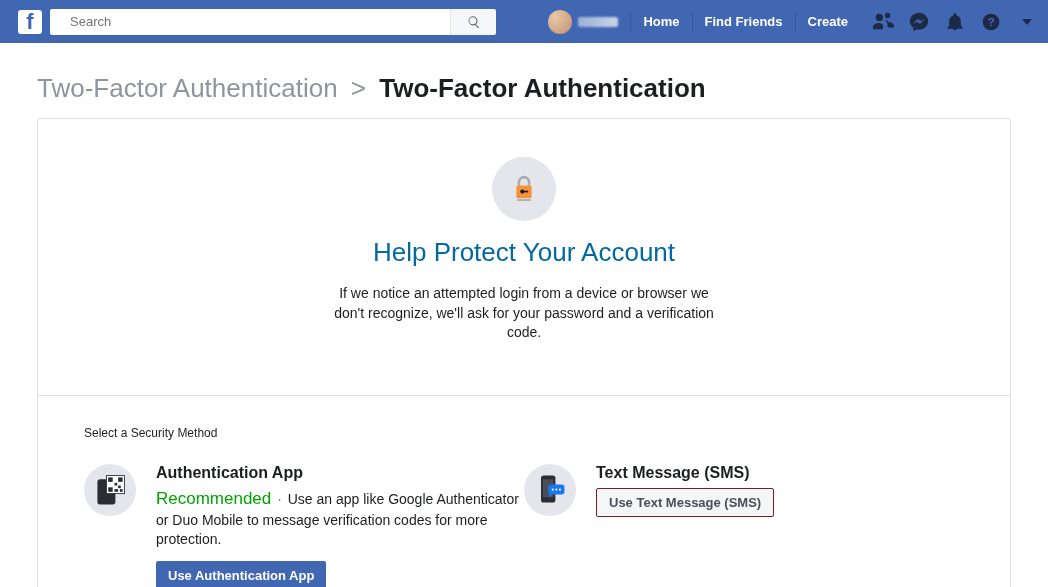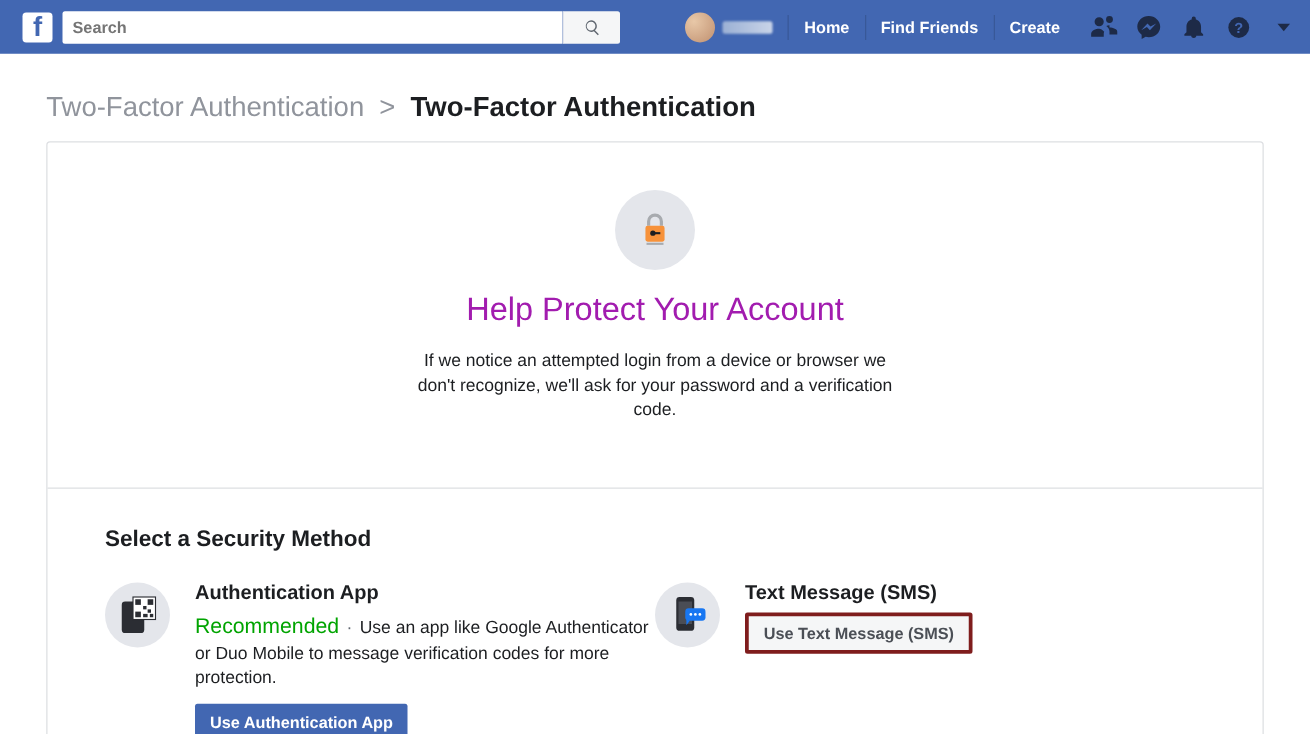--- a/index.html
+++ b/index.html
@@ -2,59 +2,59 @@
 <html><head>
 <meta charset="utf-8">
 <style>
   * { box-sizing: border-box; margin: 0; padding: 0; }
   body { font-family: Helvetica, Arial, sans-serif; background: #fff; color: #1c1e21; width: 1048px; }
   
   
   .navbar { background: #4267b2; height: 43px; display: flex; align-items: center; padding: 0 8px 0 18px; }
   .fb-logo { width: 24px; height: 24px; background: #fff; border-radius: 3px; display: flex; align-items: flex-end; justify-content: center; color: #4267b2; font-weight: bold; font-size: 22px; line-height: 24px; margin-right: 8px; }
   .search-wrap { display: flex; align-items: stretch; height: 26px; }
-  .search-input { width: 400px; border: none; background: #fff; padding: 0 8px; font-size: 13px; border-radius: 2px 0 0 2px; outline: none; font-weight: bold; }
+  .search-input { width: 400px; border: none; background: #fff; padding: 0 20px; font-size: 13px; border-radius: 2px 0 0 2px; outline: none; }
   .search-btn { width: 46px; background: #f5f6f7; border: none; border-left: 1px solid #e4e6eb; border-radius: 0 2px 2px 0; display: flex; align-items: center; justify-content: center; cursor: pointer; }
   .search-btn svg { width: 14px; height: 14px; fill: #606770; }
   .nav-spacer { flex: 1; }
   .nav-user { display: flex; align-items: center; padding: 0 10px; cursor: pointer; }
   .avatar { width: 24px; height: 24px; border-radius: 50%; background: radial-gradient(circle at 30% 30%, #e8c8a8, #c09070); margin-right: 6px; }
   .nav-user-name { width: 40px; height: 10px; background: linear-gradient(90deg,#9bb0d4,#c9d4e8); border-radius: 2px; filter: blur(1px); }
   .nav-divider { width: 1px; height: 20px; background: #385898; margin: 0 2px; }
   .nav-link { color: #fff; font-size: 13px; font-weight: 600; padding: 6px 10px; cursor: pointer; line-height: 43px; }
   .nav-icons { display: flex; align-items: center; gap: 14px; padding: 0 8px 0 14px; }
   .nav-icon { width: 22px; height: 22px; display: flex; align-items: center; justify-content: center; cursor: pointer; }
   .nav-icon svg { fill: #1d2a47; }
   .dropdown-caret { width: 0; height: 0; border-left: 5px solid transparent; border-right: 5px solid transparent; border-top: 6px solid #1d2a47; margin-left: 6px; cursor: pointer; }
 
   
-  .breadcrumb { padding: 30px 0 14px 37px; font-size: 22px; color: #90949c; }
+  .breadcrumb { padding: 30px 0 14px 37px; font-size: 26px; color: #90949c; }
   .breadcrumb .sep { margin: 0 6px; }
   .breadcrumb .current { color: #1c1e21; font-weight: bold; }
 
   
   .card { margin: 0 37px 0 37px; border: 1px solid #dddfe2; border-radius: 3px; }
   .hero { padding: 38px 20px 36px; text-align: center; border-bottom: 1px solid #dddfe2; }
   .lock-circle { width: 64px; height: 64px; margin: 0 auto 16px; background: #e4e6eb; border-radius: 50%; display: flex; align-items: center; justify-content: center; }
   .lock-circle svg { width: 34px; height: 34px; }
-  .hero h1 { font-size: 26px; font-weight: 500; color: #a21caf; margin-bottom: 14px; }
+  .hero h1 { font-size: 26px; font-weight: 500; color: #0369a1; margin-bottom: 14px; }
   .hero p { font-size: 14px; color: #1c1e21; line-height: 1.4; max-width: 380px; margin: 16px auto; }
 
   .methods { padding: 30px 46px 40px; }
-  .methods h2 { font-size: 18px; font-weight: bold; margin-bottom: 24px; }
+  .methods h2 { font-size: 12px; font-weight: normal; margin-bottom: 24px; }
   .method-row { display: flex; }
   .method { display: flex; flex: 1; gap: 20px; }
   .method-icon { width: 52px; height: 52px; border-radius: 50%; background: #e4e6eb; display: flex; align-items: center; justify-content: center; flex-shrink: 0; }
   .method-icon svg { width: 36px; height: 36px; }
   .method-body h3 { font-size: 16px; font-weight: bold; margin-bottom: 6px; }
   .recommended { color: #00a400; font-size: 17px; }
   .dot { color: #606770; margin: 0 2px; }
   .method-body p { font-size: 14px; line-height: 1.35; margin-bottom: 12px; color: #1c1e21; }
   .btn-primary { background: #4267b2; color: #fff; border: none; padding: 7px 12px; font-size: 13px; font-weight: bold; border-radius: 2px; cursor: pointer; text-align: center; }
-  .btn-secondary { background: #f5f6f7; color: #4b4f56; border: 3px solid #7f1d1d; padding: 6px 12px; font-size: 13px; font-weight: bold; border-radius: 2px; cursor: pointer; }
+  .btn-secondary { background: #f5f6f7; color: #4b4f56; border: 1px solid #7f1d1d; padding: 6px 12px; font-size: 13px; font-weight: bold; border-radius: 2px; cursor: pointer; }
 </style>
 </head>
 <body>
 
 <div class="navbar">
   <div class="fb-logo">f</div>
   <div class="search-wrap">
     <input class="search-input" placeholder="Search" style="">
     <button class="search-btn">
       <svg viewBox="0 0 24 24">

